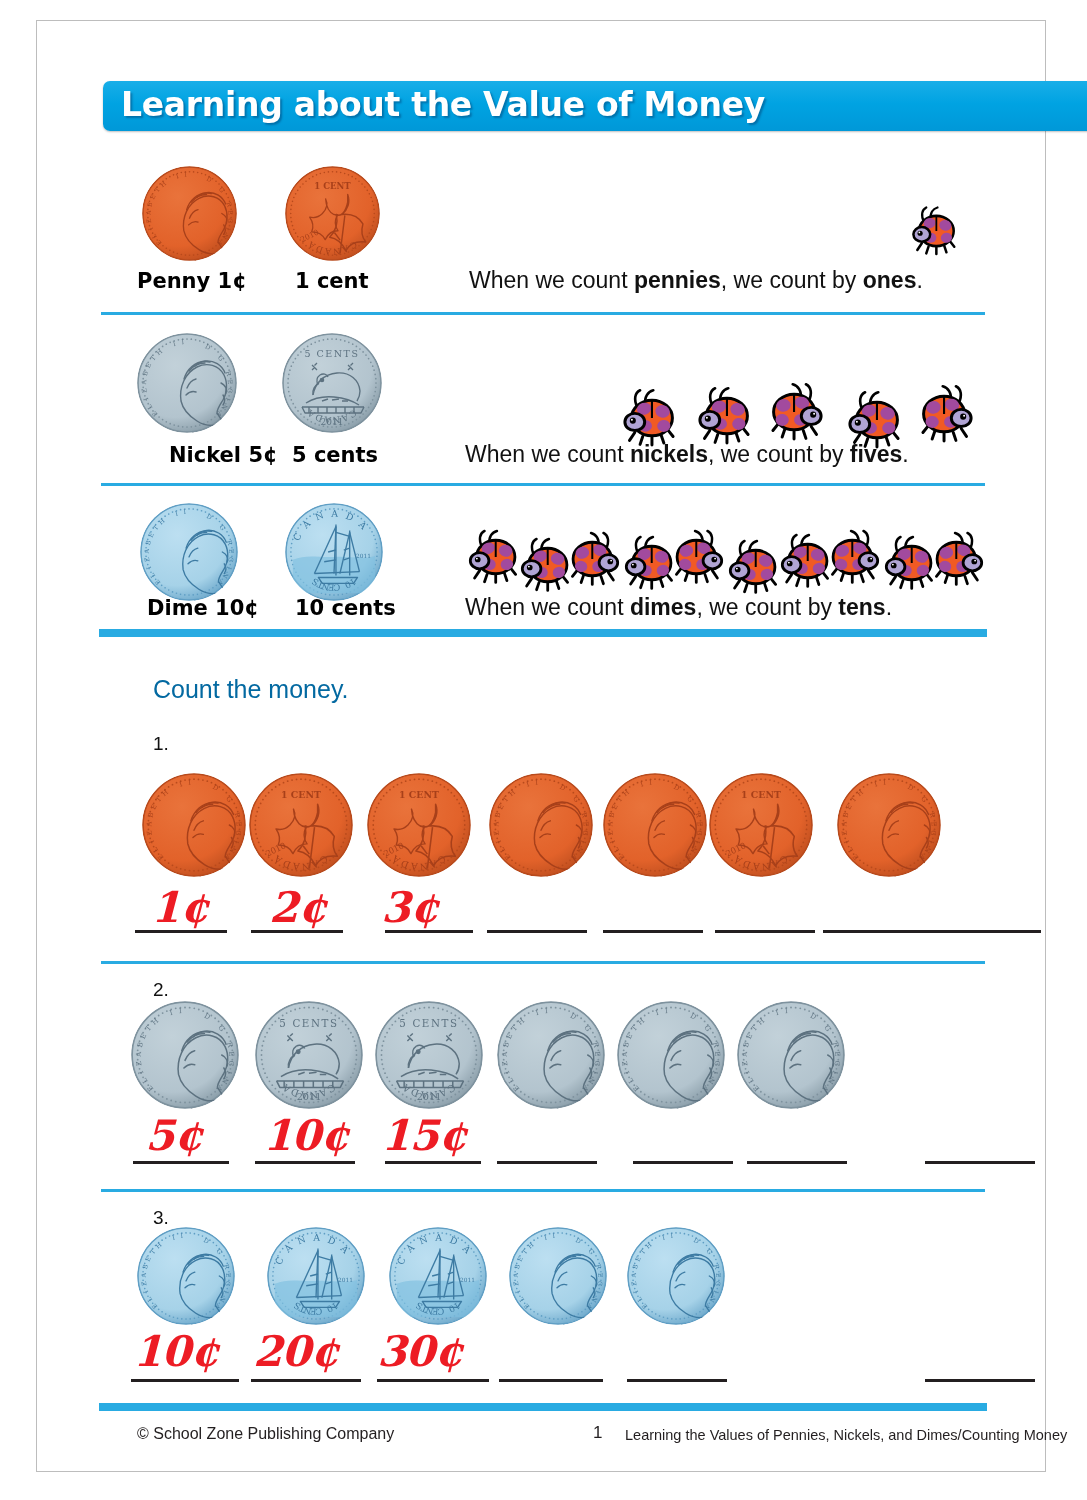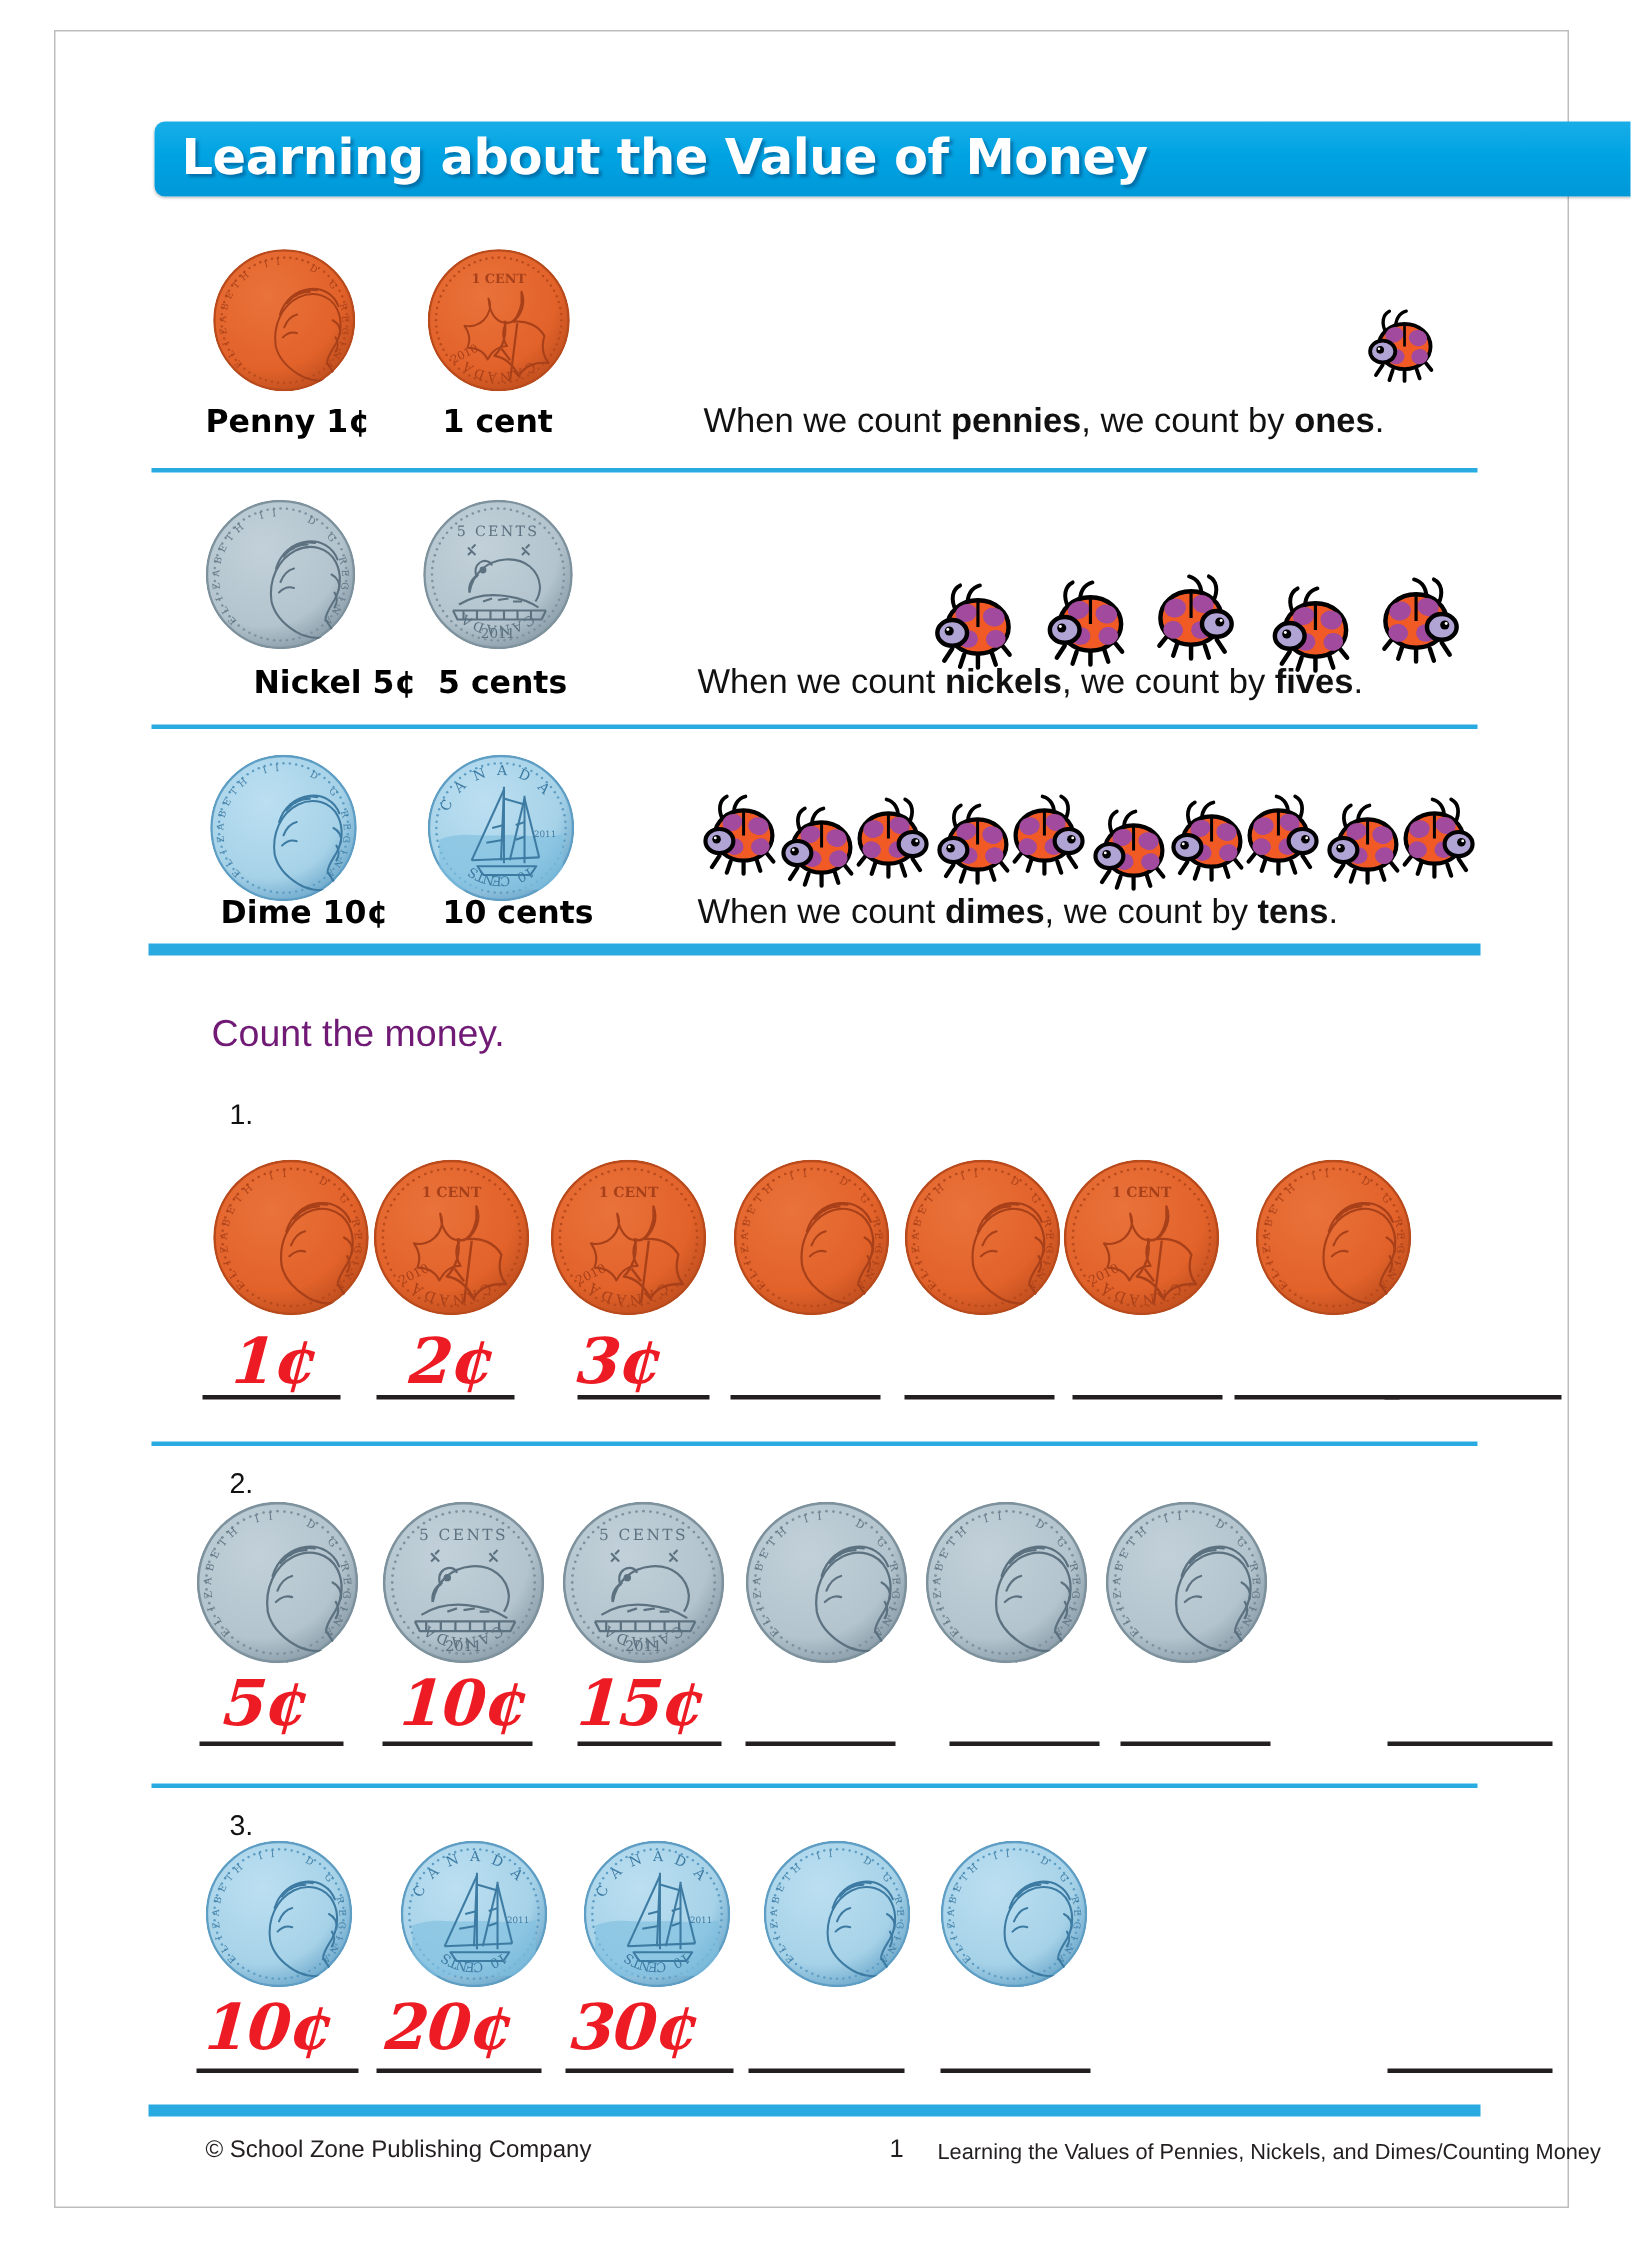--- a/index.html
+++ b/index.html
@@ -45,21 +45,21 @@
     position:absolute;inset:0;border-radius:50%;overflow:hidden;
   }
   .coin svg{display:block;width:100%;height:100%;}
 
   
   .bug{position:absolute;}
   .bug svg{display:block;width:100%;height:100%;}
 
   
   .instructions{
-    position:absolute;left:104px;font-size:25px;color:#701a75;line-height:1.30;
+    position:absolute;left:116px;font-size:25px;color:#0369a1;line-height:1.30;
   }
   .item-num{
     position:absolute;font-size:19px;color:#111;
   }
 
   
   .blank{position:absolute;height:3px;background:#231f20;}
   .answer{
     position:absolute;color:#ed1c24;font-size:42px;
     font-family:"DejaVu Serif",serif;font-style:italic;font-weight:bold;

